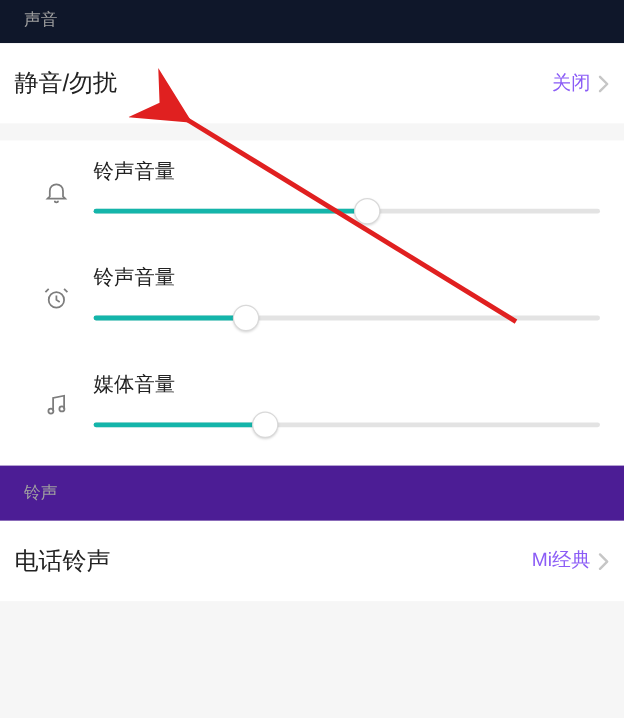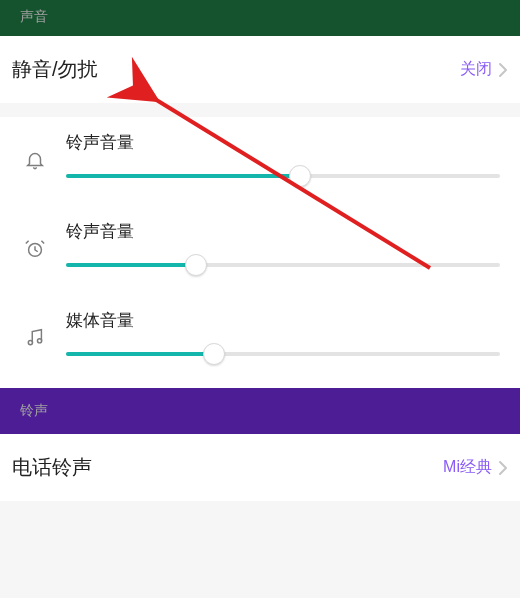--- a/index.html
+++ b/index.html
@@ -9,21 +9,21 @@
     font-family: -apple-system, "Helvetica Neue", Arial, sans-serif;
     background: #f6f6f6;
     color: #333;
     overflow: hidden;
     position: relative;
   }
   .section-header {
     padding: 8px 20px 10px 20px;
     font-size: 14px;
     color: #a0a0a0;
-    background: #14532d;
+    background: #0f172a;
   }
   .group {
     background: #ffffff;
   }
   .row {
     display: flex;
     align-items: center;
     padding: 20px 12px;
   }
   .row-title {
@@ -41,21 +41,21 @@
   }
   .chevron svg { display: block; }
 
   .sliders-group {
     background: #ffffff;
     padding-bottom: 4px;
   }
   .slider-row {
     display: flex;
     align-items: flex-start;
-    padding: 14px 20px 28px 20px;
+    padding: 14px 20px 28px 32px;
   }
   .slider-icon {
     width: 30px;
     display: flex;
     justify-content: center;
     align-items: center;
     color: #7d7d7d;
     margin-top: 18px;
   }
   .slider-icon svg { display:block; }

